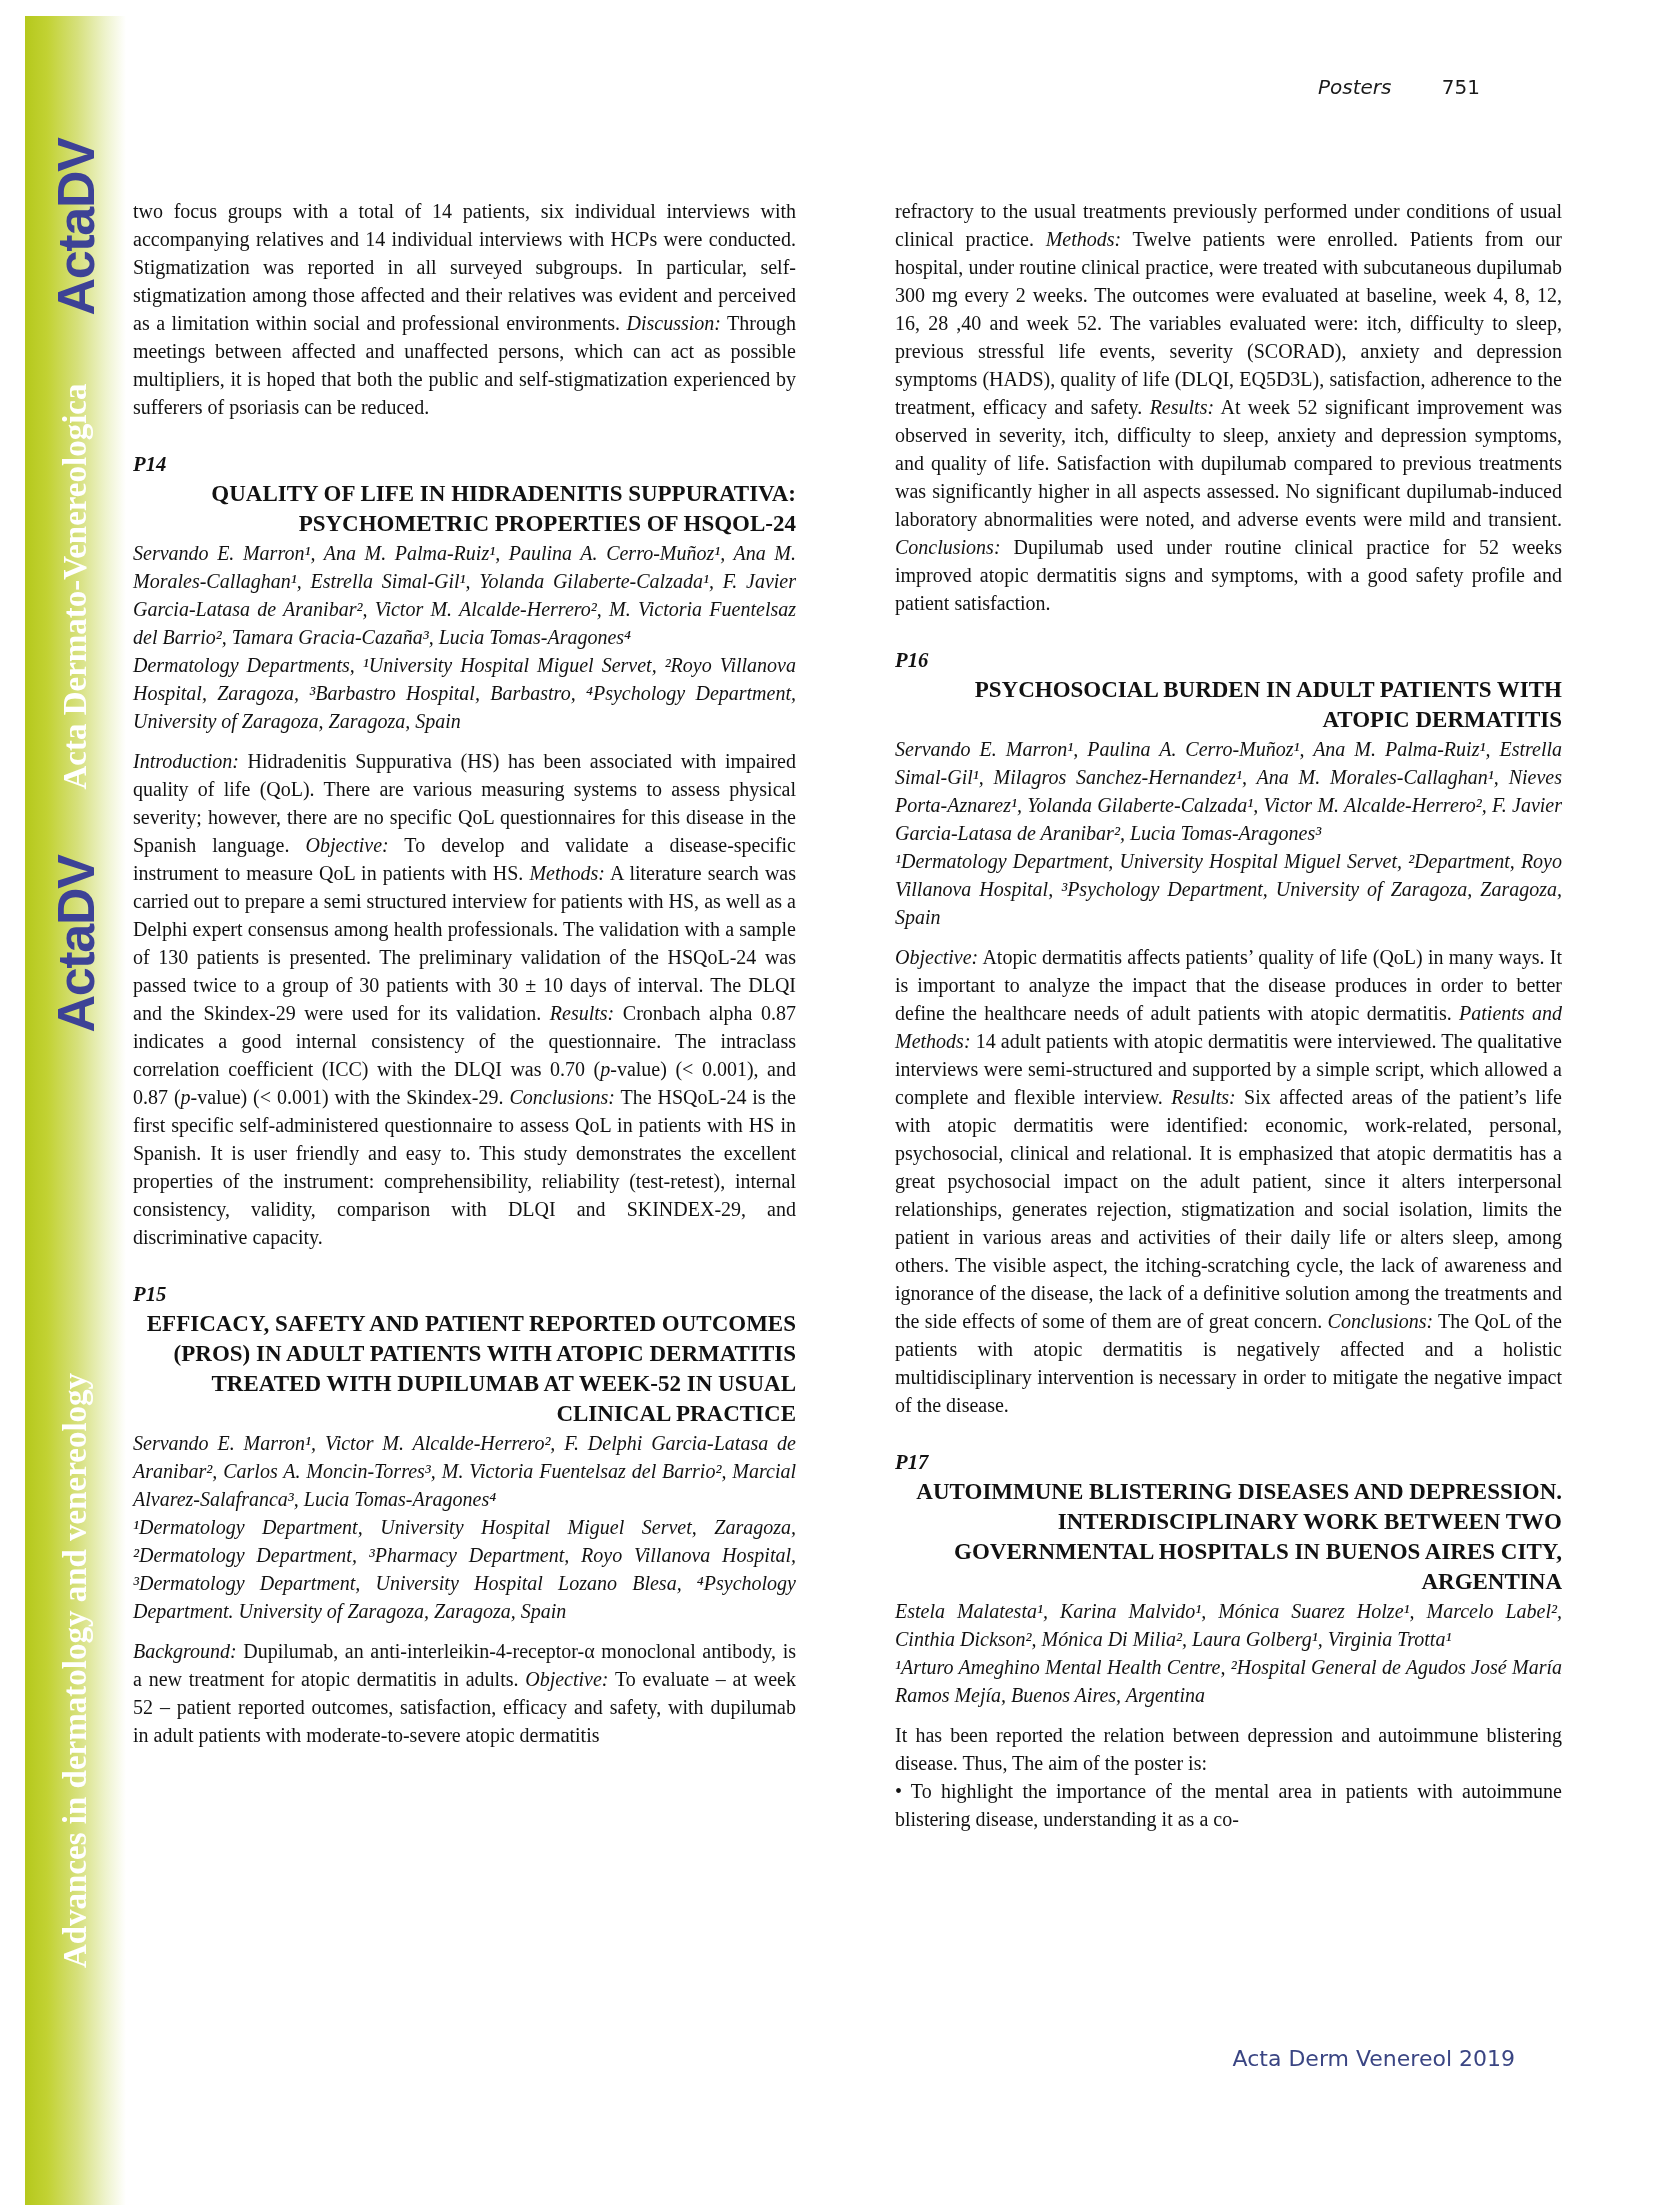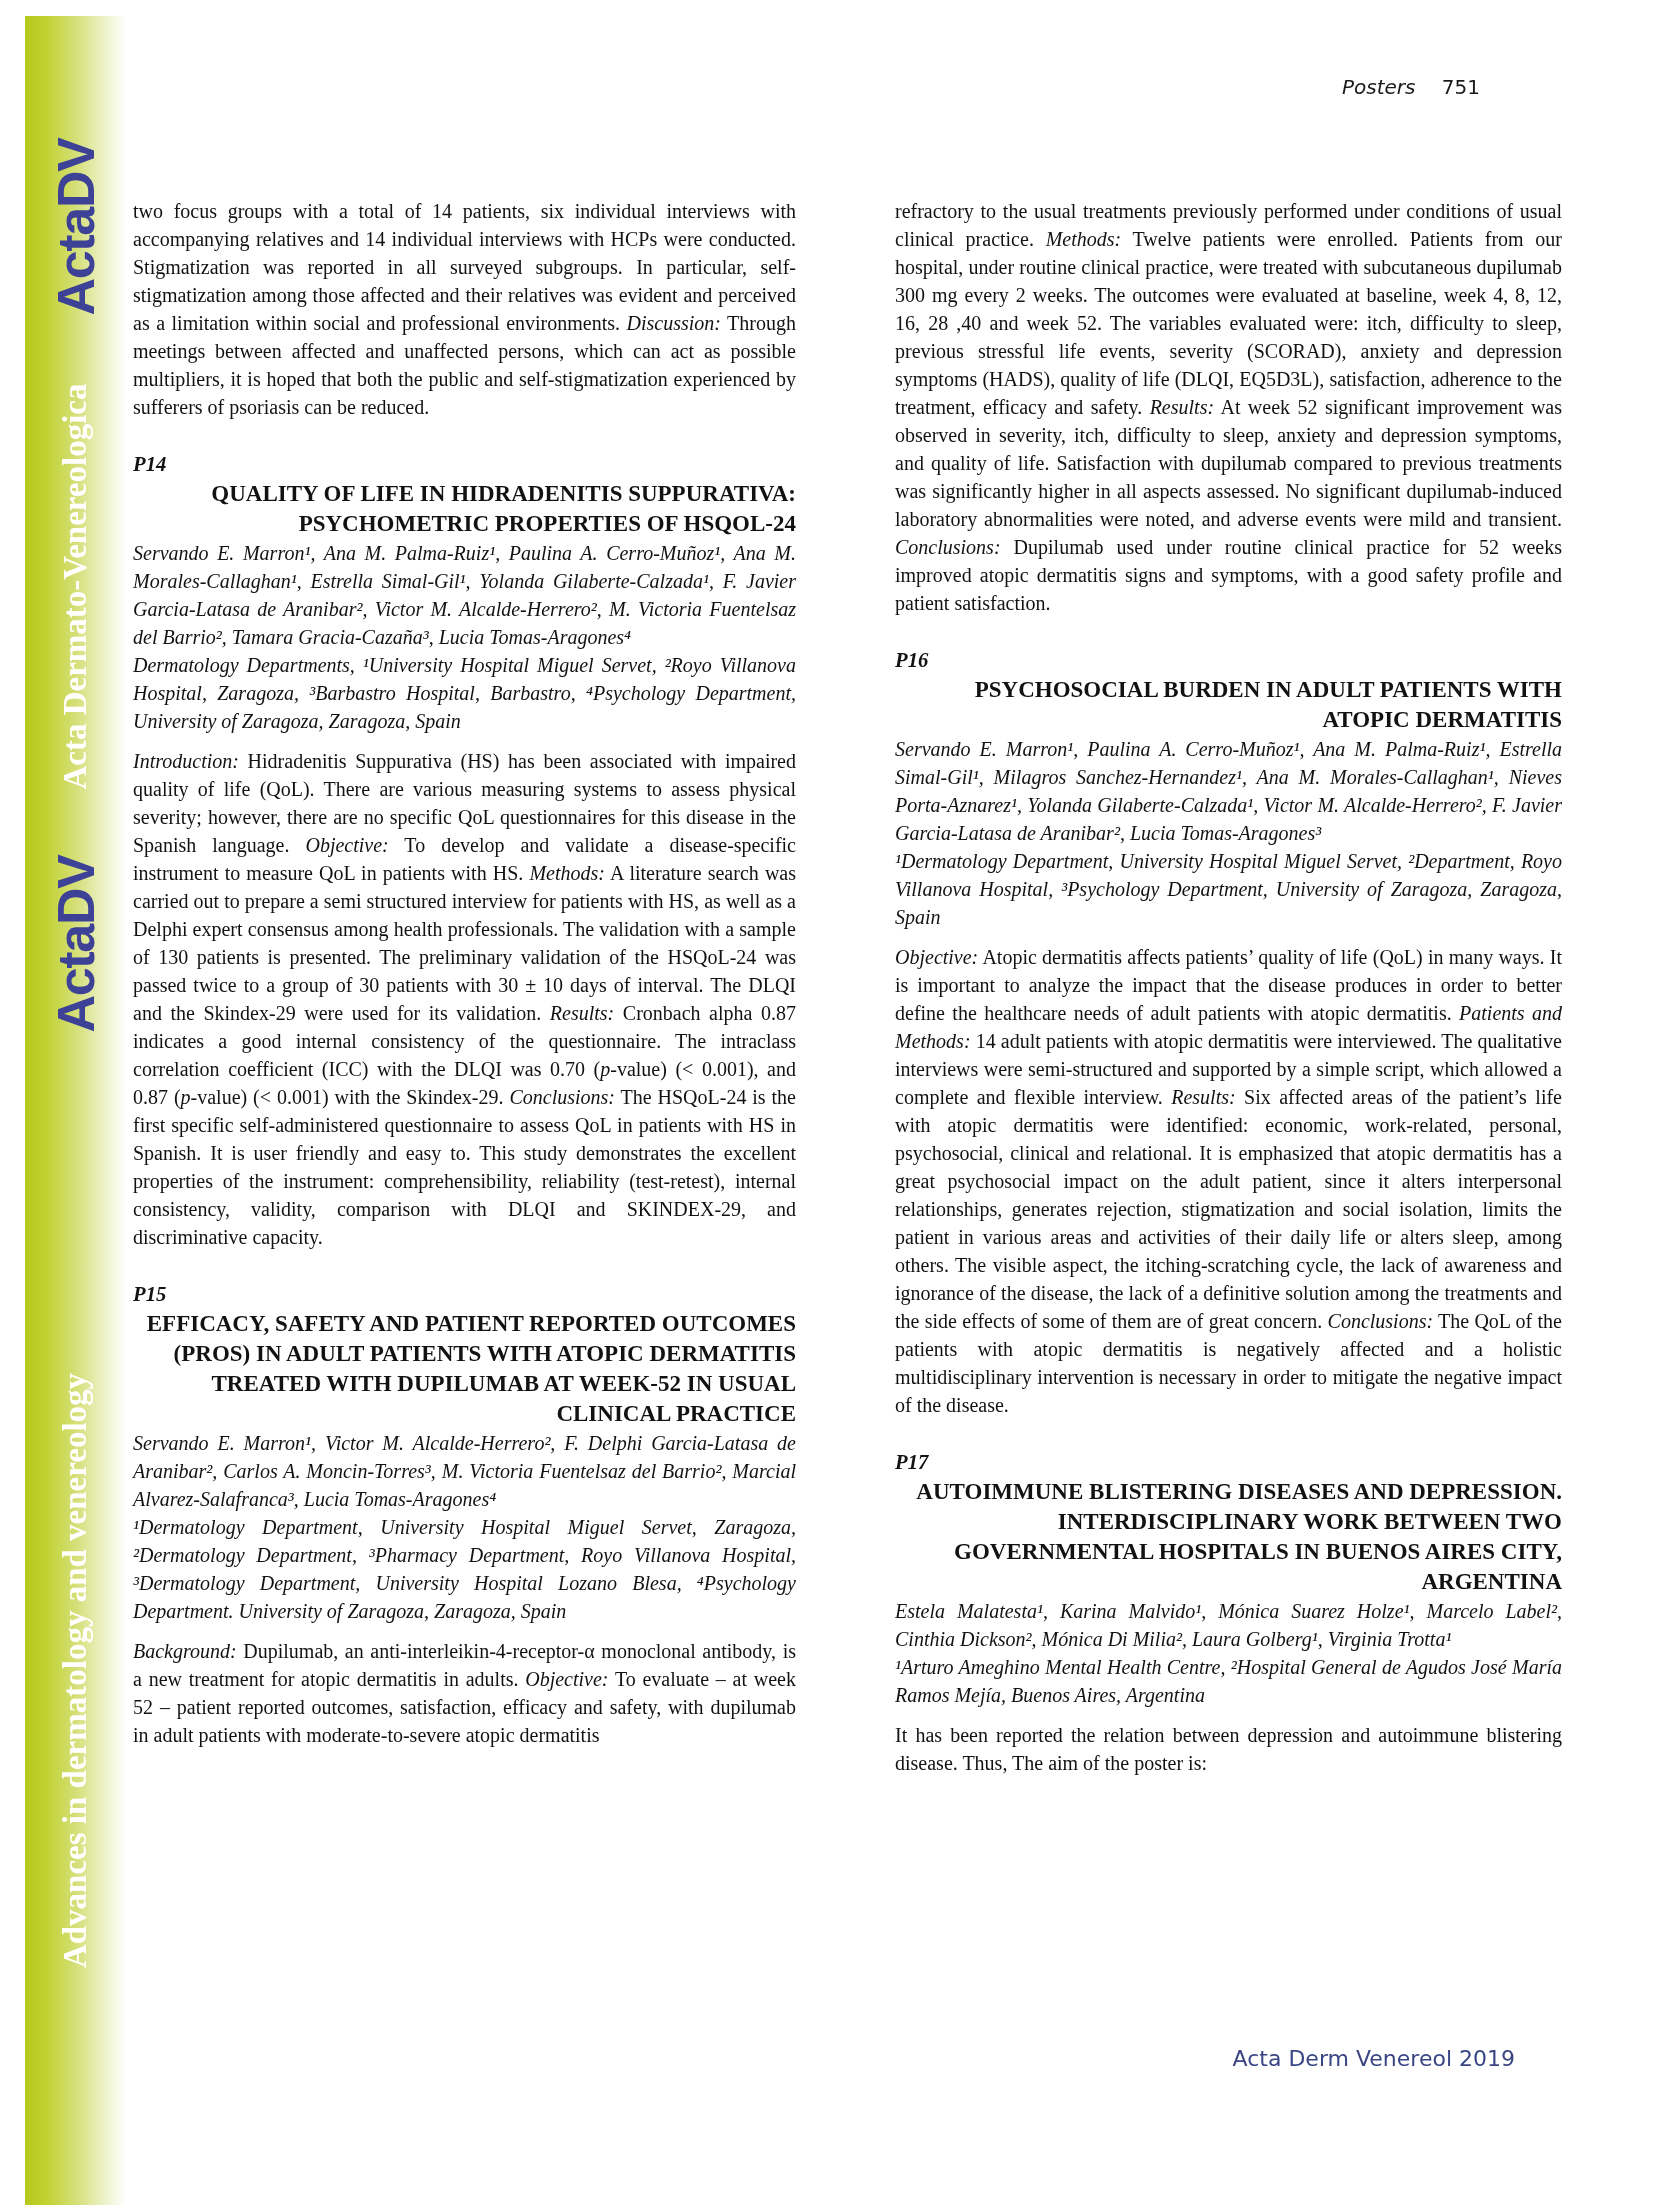--- a/index.html
+++ b/index.html
@@ -30,21 +30,21 @@
   .pos3 { left:-11.3px;  top:914px; width:173px; height:60px; }
   .pos4 { left:-245px; top:1647px; width:640px; height:47px; }
 
   
   .runhead {
     position:absolute; top:75px; left:848px; width:632px;
     text-align:right; font-family:"DejaVu Sans", sans-serif;
     font-size:20px; color:#1a1a1a;
   }
   .runhead .section { font-style:italic; }
-  .runhead .pageno { margin-left:20px; font-style:normal; }
+  .runhead .pageno { margin-left:44px; font-style:normal; }
   .runfoot {
     position:absolute; top:2046px; left:848px; width:667px;
     text-align:right; font-family:"DejaVu Sans", sans-serif;
     font-size:22px; color:#3a4583;
   }
 
   
   .col {
     position:absolute; top:197px; text-align:justify;
     font-size:20px; line-height:28px;
@@ -115,19 +115,20 @@
       <p class="affil">¹Dermatology Department, University Hospital Miguel Servet, ²Department, Royo Villanova Hospital, ³Psychology Department, University of Zaragoza, Zaragoza, Spain</p>
       <p class="rich"><span class="i">Objective:</span><span> Atopic dermatitis affects patients’ quality of life (QoL) in many ways. It is important to analyze the impact that the disease produces in order to better define the healthcare needs of adult patients with atopic dermatitis. </span><span class="i">Patients and Methods:</span><span> 14 adult patients with atopic dermatitis were interviewed. The qualitative interviews were semi-structured and supported by a simple script, which allowed a complete and flexible interview. </span><span class="i">Results:</span><span> Six affected areas of the patient’s life with atopic dermatitis were identified: economic, work-related, personal, psychosocial, clinical and relational. It is emphasized that atopic dermatitis has a great psychosocial impact on the adult patient, since it alters interpersonal relationships, generates rejection, stigmatization and social isolation, limits the patient in various areas and activities of their daily life or alters sleep, among others. The visible aspect, the itching-scratching cycle, the lack of awareness and ignorance of the disease, the lack of a definitive solution among the treatments and the side effects of some of them are of great concern. </span><span class="i">Conclusions:</span><span> The QoL of the patients with atopic dermatitis is negatively affected and a holistic multidisciplinary intervention is necessary in order to mitigate the negative impact of the disease.</span></p>
     </section>
 
     <section class="abstract">
       <p class="pnum">P17</p>
       <p class="title">AUTOIMMUNE BLISTERING DISEASES AND DEPRESSION. INTERDISCIPLINARY WORK BETWEEN TWO GOVERNMENTAL HOSPITALS IN BUENOS AIRES CITY, ARGENTINA</p>
       <p class="authors">Estela Malatesta¹, Karina Malvido¹, Mónica Suarez Holze¹, Marcelo Label², Cinthia Dickson², Mónica Di Milia², Laura Golberg¹, Virginia Trotta¹</p>
       <p class="affil">¹Arturo Ameghino Mental Health Centre, ²Hospital General de Agudos José María Ramos Mejía, Buenos Aires, Argentina</p>
       <p class="rich"><span>It has been reported the relation between depression and autoimmune blistering disease. Thus, The aim of the poster is:</span></p>
+      <p class="rich bullet-para"><span>• To highlight the importance of the mental area in patients with autoimmune blistering disease, understanding it as a co-</span></p>
     </section>
   </div>
 
   <div class="runfoot">Acta Derm Venereol 2019</div>
 
 </div>
 
 
 </body></html>

